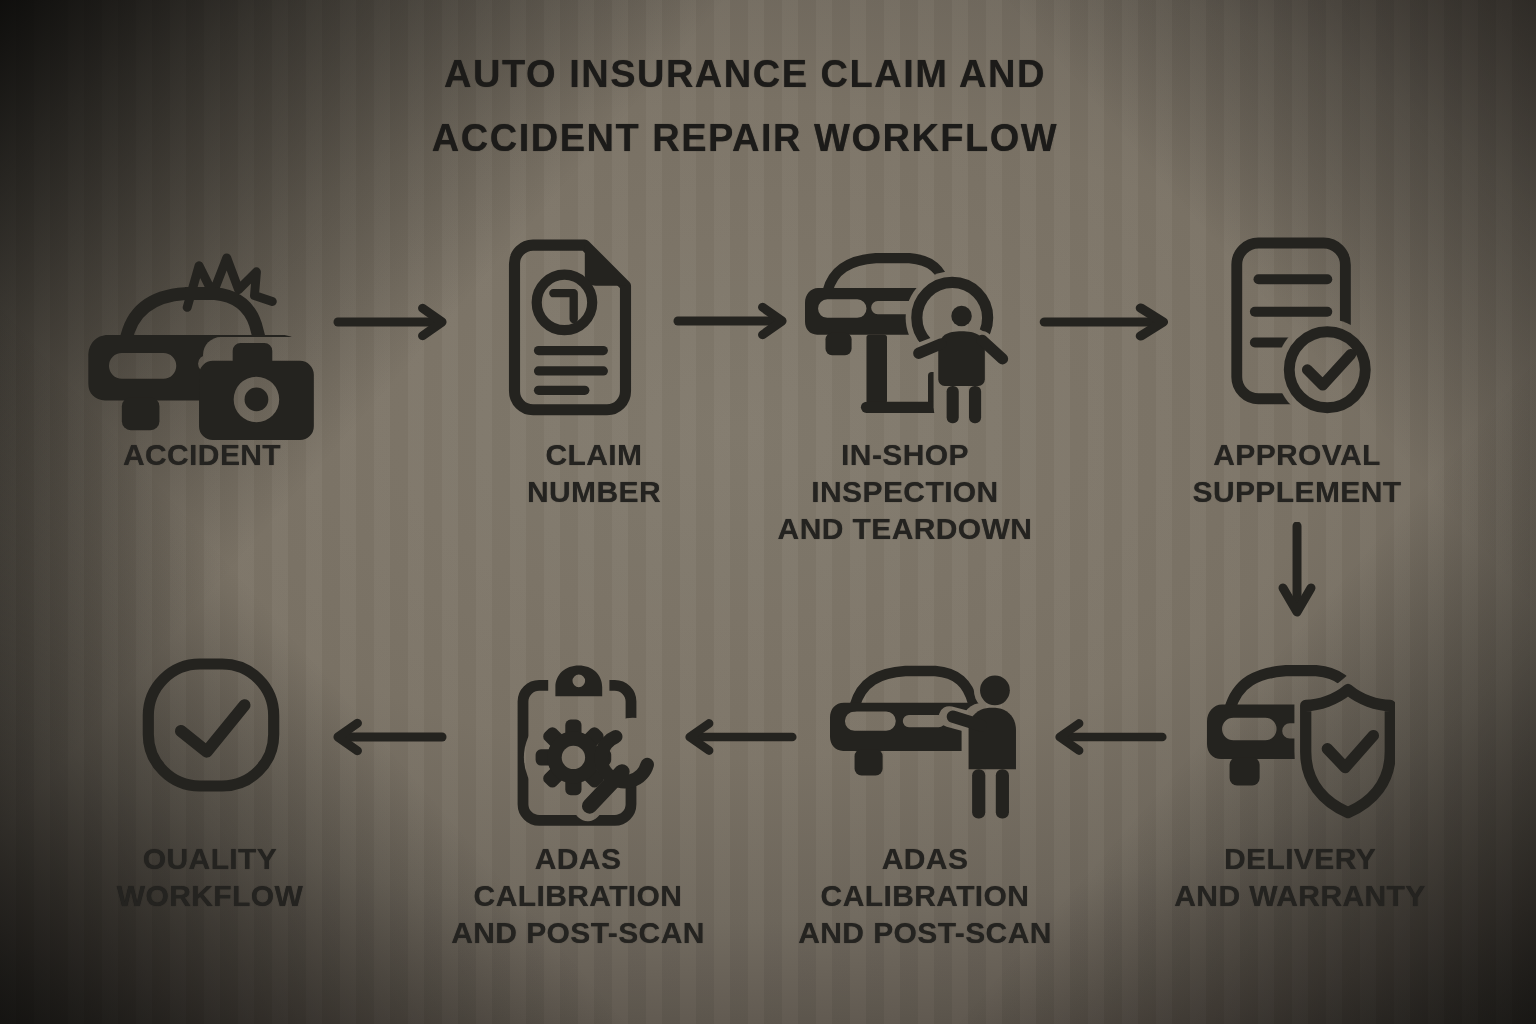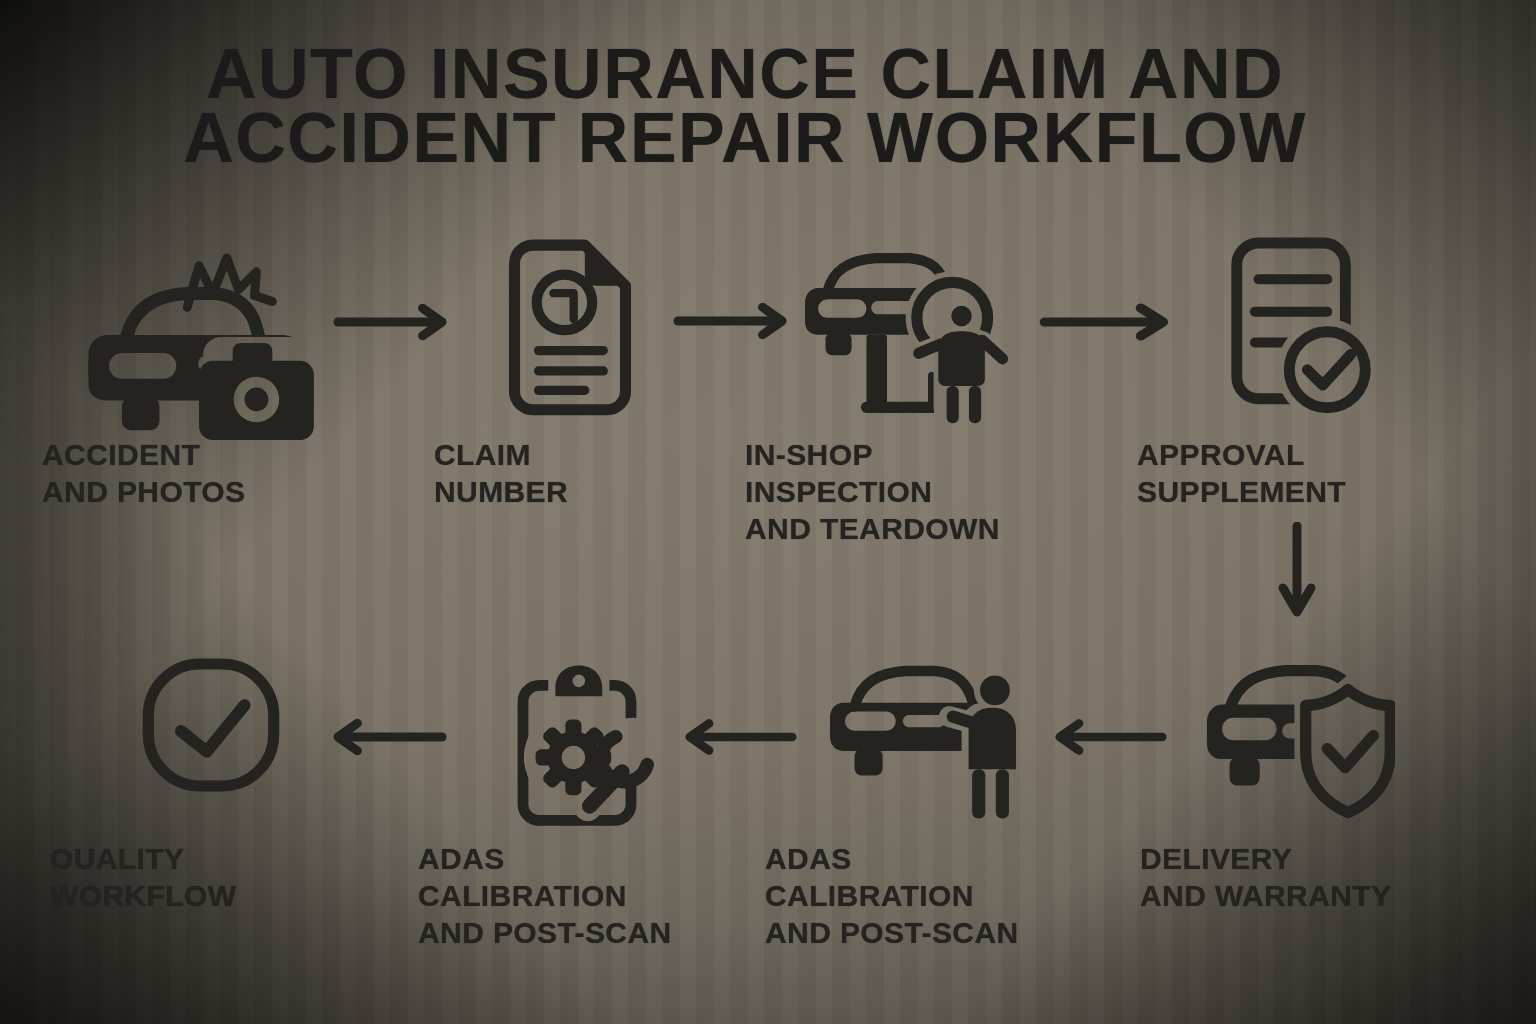--- a/index.html
+++ b/index.html
@@ -13,25 +13,25 @@
   .bg-stripes{background:repeating-linear-gradient(90deg,
       rgba(255,255,255,0.018) 0 16px, rgba(0,0,0,0.028) 16px 34px);}
   .bg-tl{background:linear-gradient(131deg, rgba(8,8,7,0.92) 0%, rgba(8,8,7,0.5) 13%, rgba(8,8,7,0) 30%);}
   .bg-tr{background:linear-gradient(229deg, rgba(12,11,10,0.55) 0%, rgba(12,11,10,0) 22%);}
   .bg-bl{background:linear-gradient(49deg, rgba(8,8,7,0.8) 0%, rgba(8,8,7,0) 26%);}
   .bg-br{background:linear-gradient(311deg, rgba(8,8,7,0.7) 0%, rgba(8,8,7,0) 24%);}
   .scene{position:absolute;inset:0;filter:blur(0.5px);}
   .abs{position:absolute;}
   .title{
     text-align:center;color:#1c1b19;font-weight:700;
-    font-size:70px;line-height:64px;letter-spacing:1.5px;
+    font-size:38px;line-height:64px;letter-spacing:1.5px;
     text-shadow:0 0 1px rgba(10,10,9,0.6);
   }
   .step-label{
-    text-align:left;color:#242320;font-weight:700;
+    text-align:center;color:#242320;font-weight:700;
     font-size:30px;line-height:37px;letter-spacing:0.4px;
     text-shadow:0 0 1px rgba(10,10,9,0.5);
   }
   .ln{display:block;}
   svg .s{stroke:#24231f;fill:none;stroke-linecap:round;stroke-linejoin:round;}
   svg .f{fill:#24231f;}
 </style>
 </head>
 <body>
 
@@ -66,21 +66,20 @@
           <rect class="f" x="34" y="149" width="38" height="33" rx="9"></rect>
           <rect class="f" x="140" y="149" width="38" height="33" rx="9"></rect>
         </g>
         <path class="f" fill-rule="evenodd" d="M126,112 H214 A14,14 0 0 1 228,126 V178 A14,14 0 0 1 214,192 H126 A14,14 0 0 1 112,178 V126 A14,14 0 0 1 126,112 Z
           M146,112 V102 A8,8 0 0 1 154,94 H178 A8,8 0 0 1 186,102 V112 Z
           M147,151 a23,23 0 1 0 46,0 a23,23 0 1 0 -46,0 Z"></path>
         <circle class="f" cx="170" cy="151" r="12"></circle>
       </svg>
       <div class="abs step-label" style="left:42px;top:436px;width:320px;">
         <span class="ln">ACCIDENT</span>
-        <span class="ln">AND PHOTOS</span>
       </div>
     </div>
 
     <svg class="abs" style="left:332px;top:301px" width="118" height="42" viewBox="0 0 120 42">
       <path class="s" stroke-width="9" d="M6,21 H110"></path>
         <path class="s" stroke-width="9" d="M92,7 L112,21 L92,35"></path>
     </svg>
 
     <div>
       <svg class="abs" style="left:496px;top:234px" width="148" height="185" viewBox="0 0 160 200">

